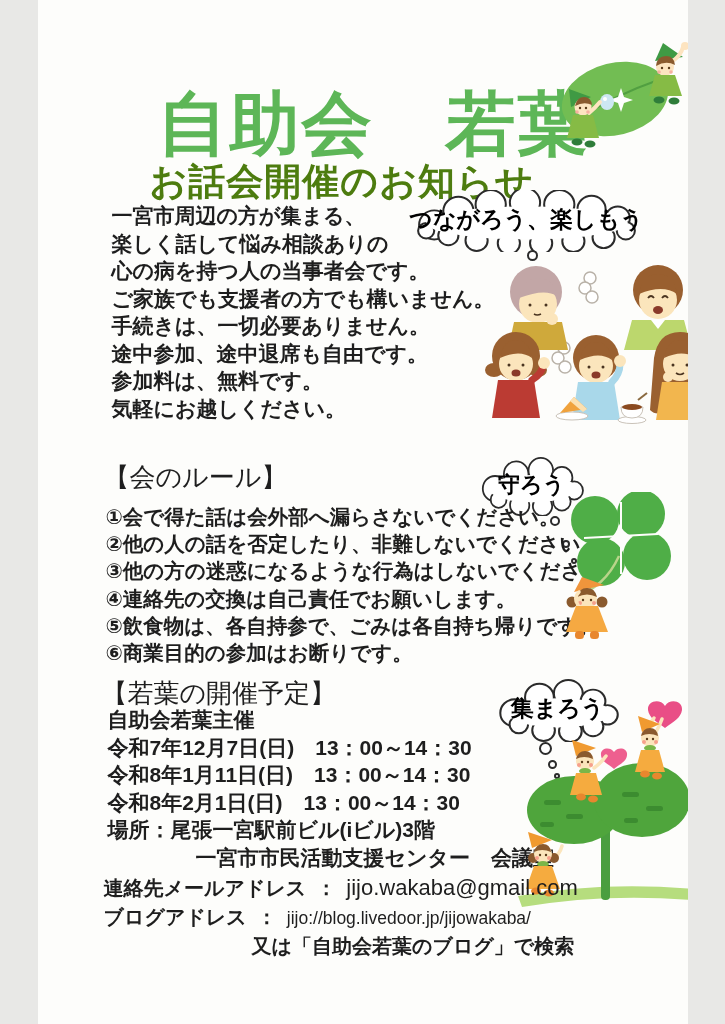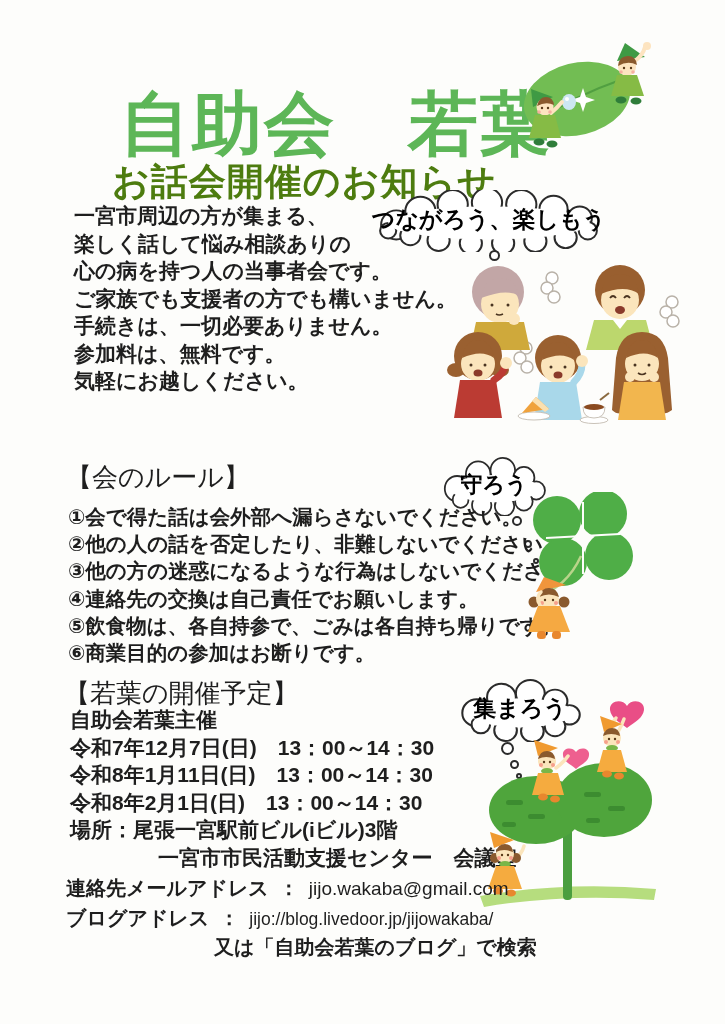--- a/index.html
+++ b/index.html
@@ -1,38 +1,38 @@
 <!DOCTYPE html>
 <html><head>
 <meta charset="utf-8">
 <style>
   html,body{margin:0;padding:0;background:#e8e8e6;}
   .page{
-    position:relative;width:725px;height:1024px;margin:0 auto;
+    position:relative;width:650px;height:1024px;margin:0 auto;
     background:#fdfdfb;overflow:hidden;
     font-family:"Liberation Sans","DejaVu Sans",sans-serif;
     color:#1e1e1e;
   }
   .abs{position:absolute;}
   .title{
     font-size:70px;font-weight:700;color:#5db657;
     letter-spacing:2px;line-height:1;white-space:nowrap;
   }
   .subtitle{
     font-size:37px;font-weight:700;color:#4d7c0f;
     letter-spacing:1px;line-height:1;white-space:nowrap;
   }
   .textblock{font-weight:600;white-space:nowrap;}
   .intro{font-size:21px;line-height:27.5px;}
   .section-heading{font-size:26px;font-weight:400;white-space:nowrap;}
   .rules{font-size:20.5px;line-height:27.2px;}
   .schedule{font-size:21px;line-height:27.6px;}
   .indent-venue{padding-left:88px;}
   .contact{font-size:20px;line-height:28.5px;}
-  .contact .latin{font-family:"Liberation Sans","DejaVu Sans",sans-serif;font-weight:400;font-size:19px;}
+  .contact .latin{font-family:"Liberation Sans","DejaVu Sans",sans-serif;font-weight:400;font-size:22px;}
   .contact .url{font-size:17.5px;}
   .contact .colon{margin:0 10px;}
   .indent-note{padding-left:148px;}
   .bubble{position:absolute;}
   .bubble svg{position:absolute;left:0;top:0;width:100%;height:100%;}
   .bubble-text{
     position:absolute;inset:0;display:flex;align-items:center;justify-content:center;
     font-weight:700;color:#000000;padding-bottom:3px;white-space:nowrap;
   }
   .dot{
@@ -117,20 +117,21 @@
   </svg>
 
   <h2 class="abs subtitle" style="left:112px;top:132px;">お話会開催のお知らせ</h2>
 
   <div class="abs textblock intro" style="left:74px;top:202px;">
     <div>一宮市周辺の方が集まる、</div>
     <div>楽しく話して悩み相談ありの</div>
     <div>心の病を持つ人の当事者会です。</div>
     <div>ご家族でも支援者の方でも構いません。</div>
     <div>手続きは、一切必要ありません。</div>
+    <div>途中参加、途中退席も自由です。</div>
     <div>参加料は、無料です。</div>
     <div>気軽にお越しください。</div>
   </div>
 
   <div class="bubble" style="left:368px;top:190px;width:242px;height:62px;">
     <svg viewBox="0 0 240 64" preserveAspectRatio="none">
         <use href="#cloud-wide"></use>
       </svg>
     <span class="bubble-text" style="font-size:23px;">つながろう、楽しもう</span>
   </div>

